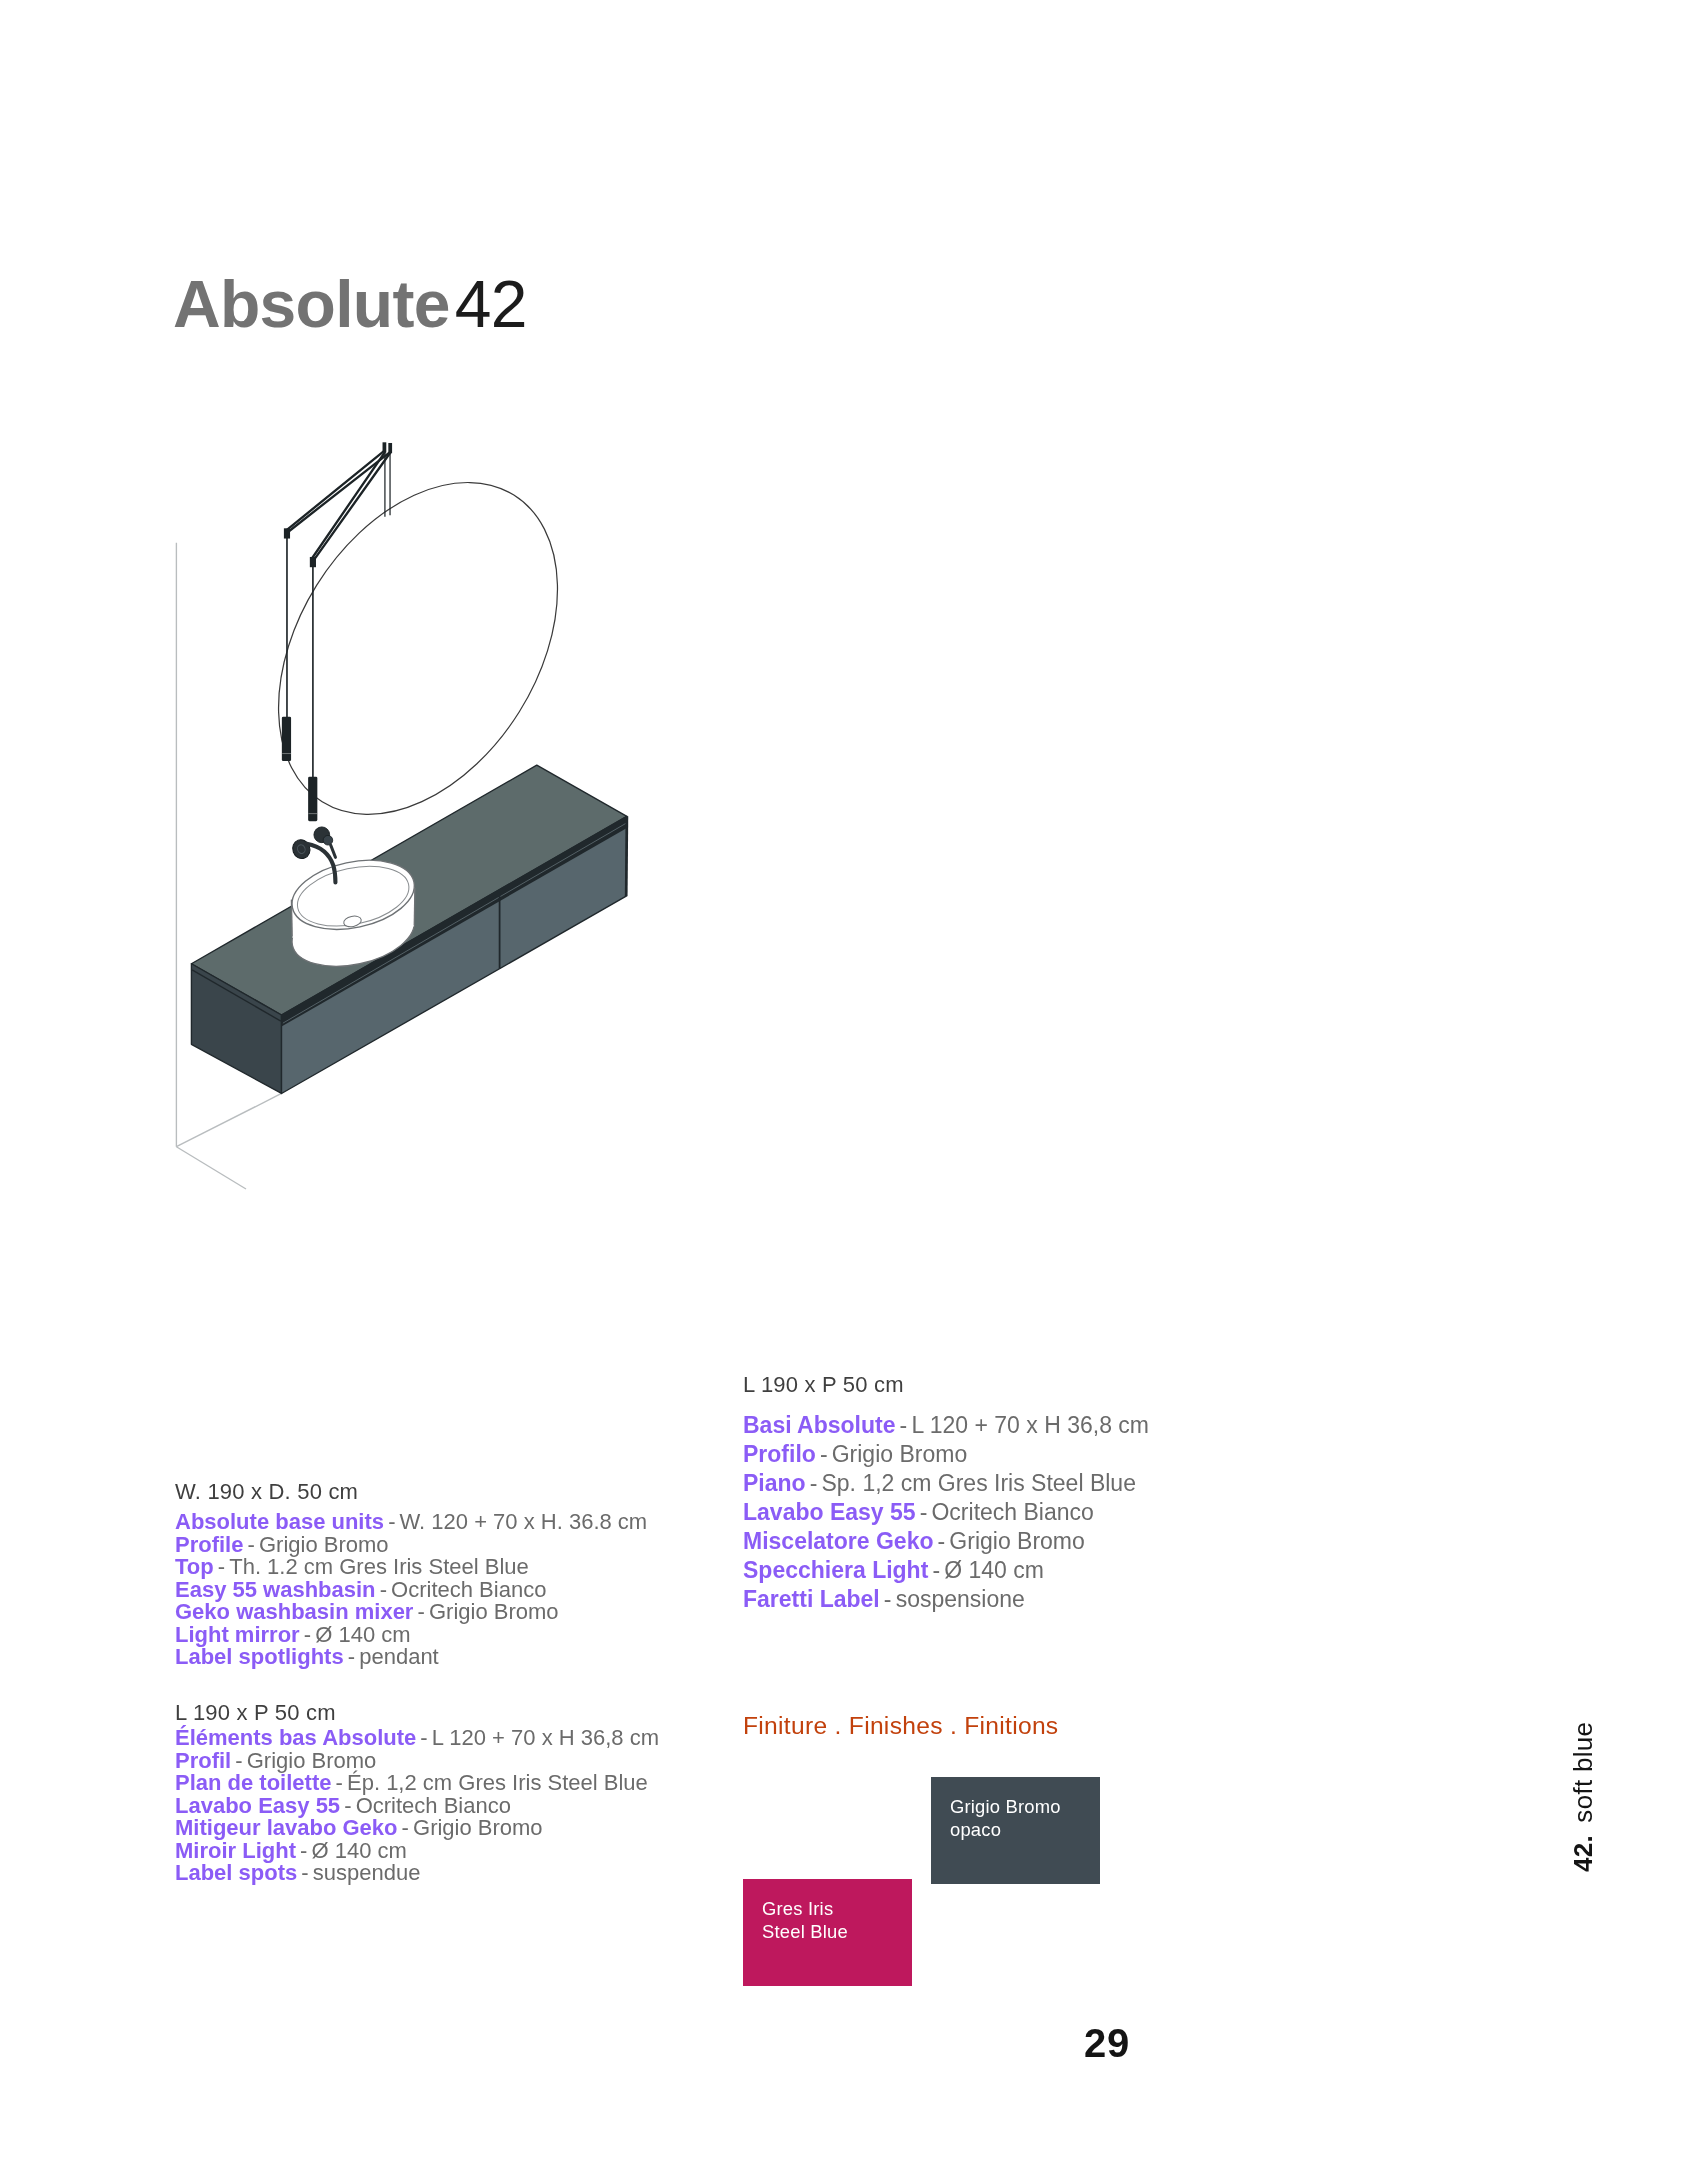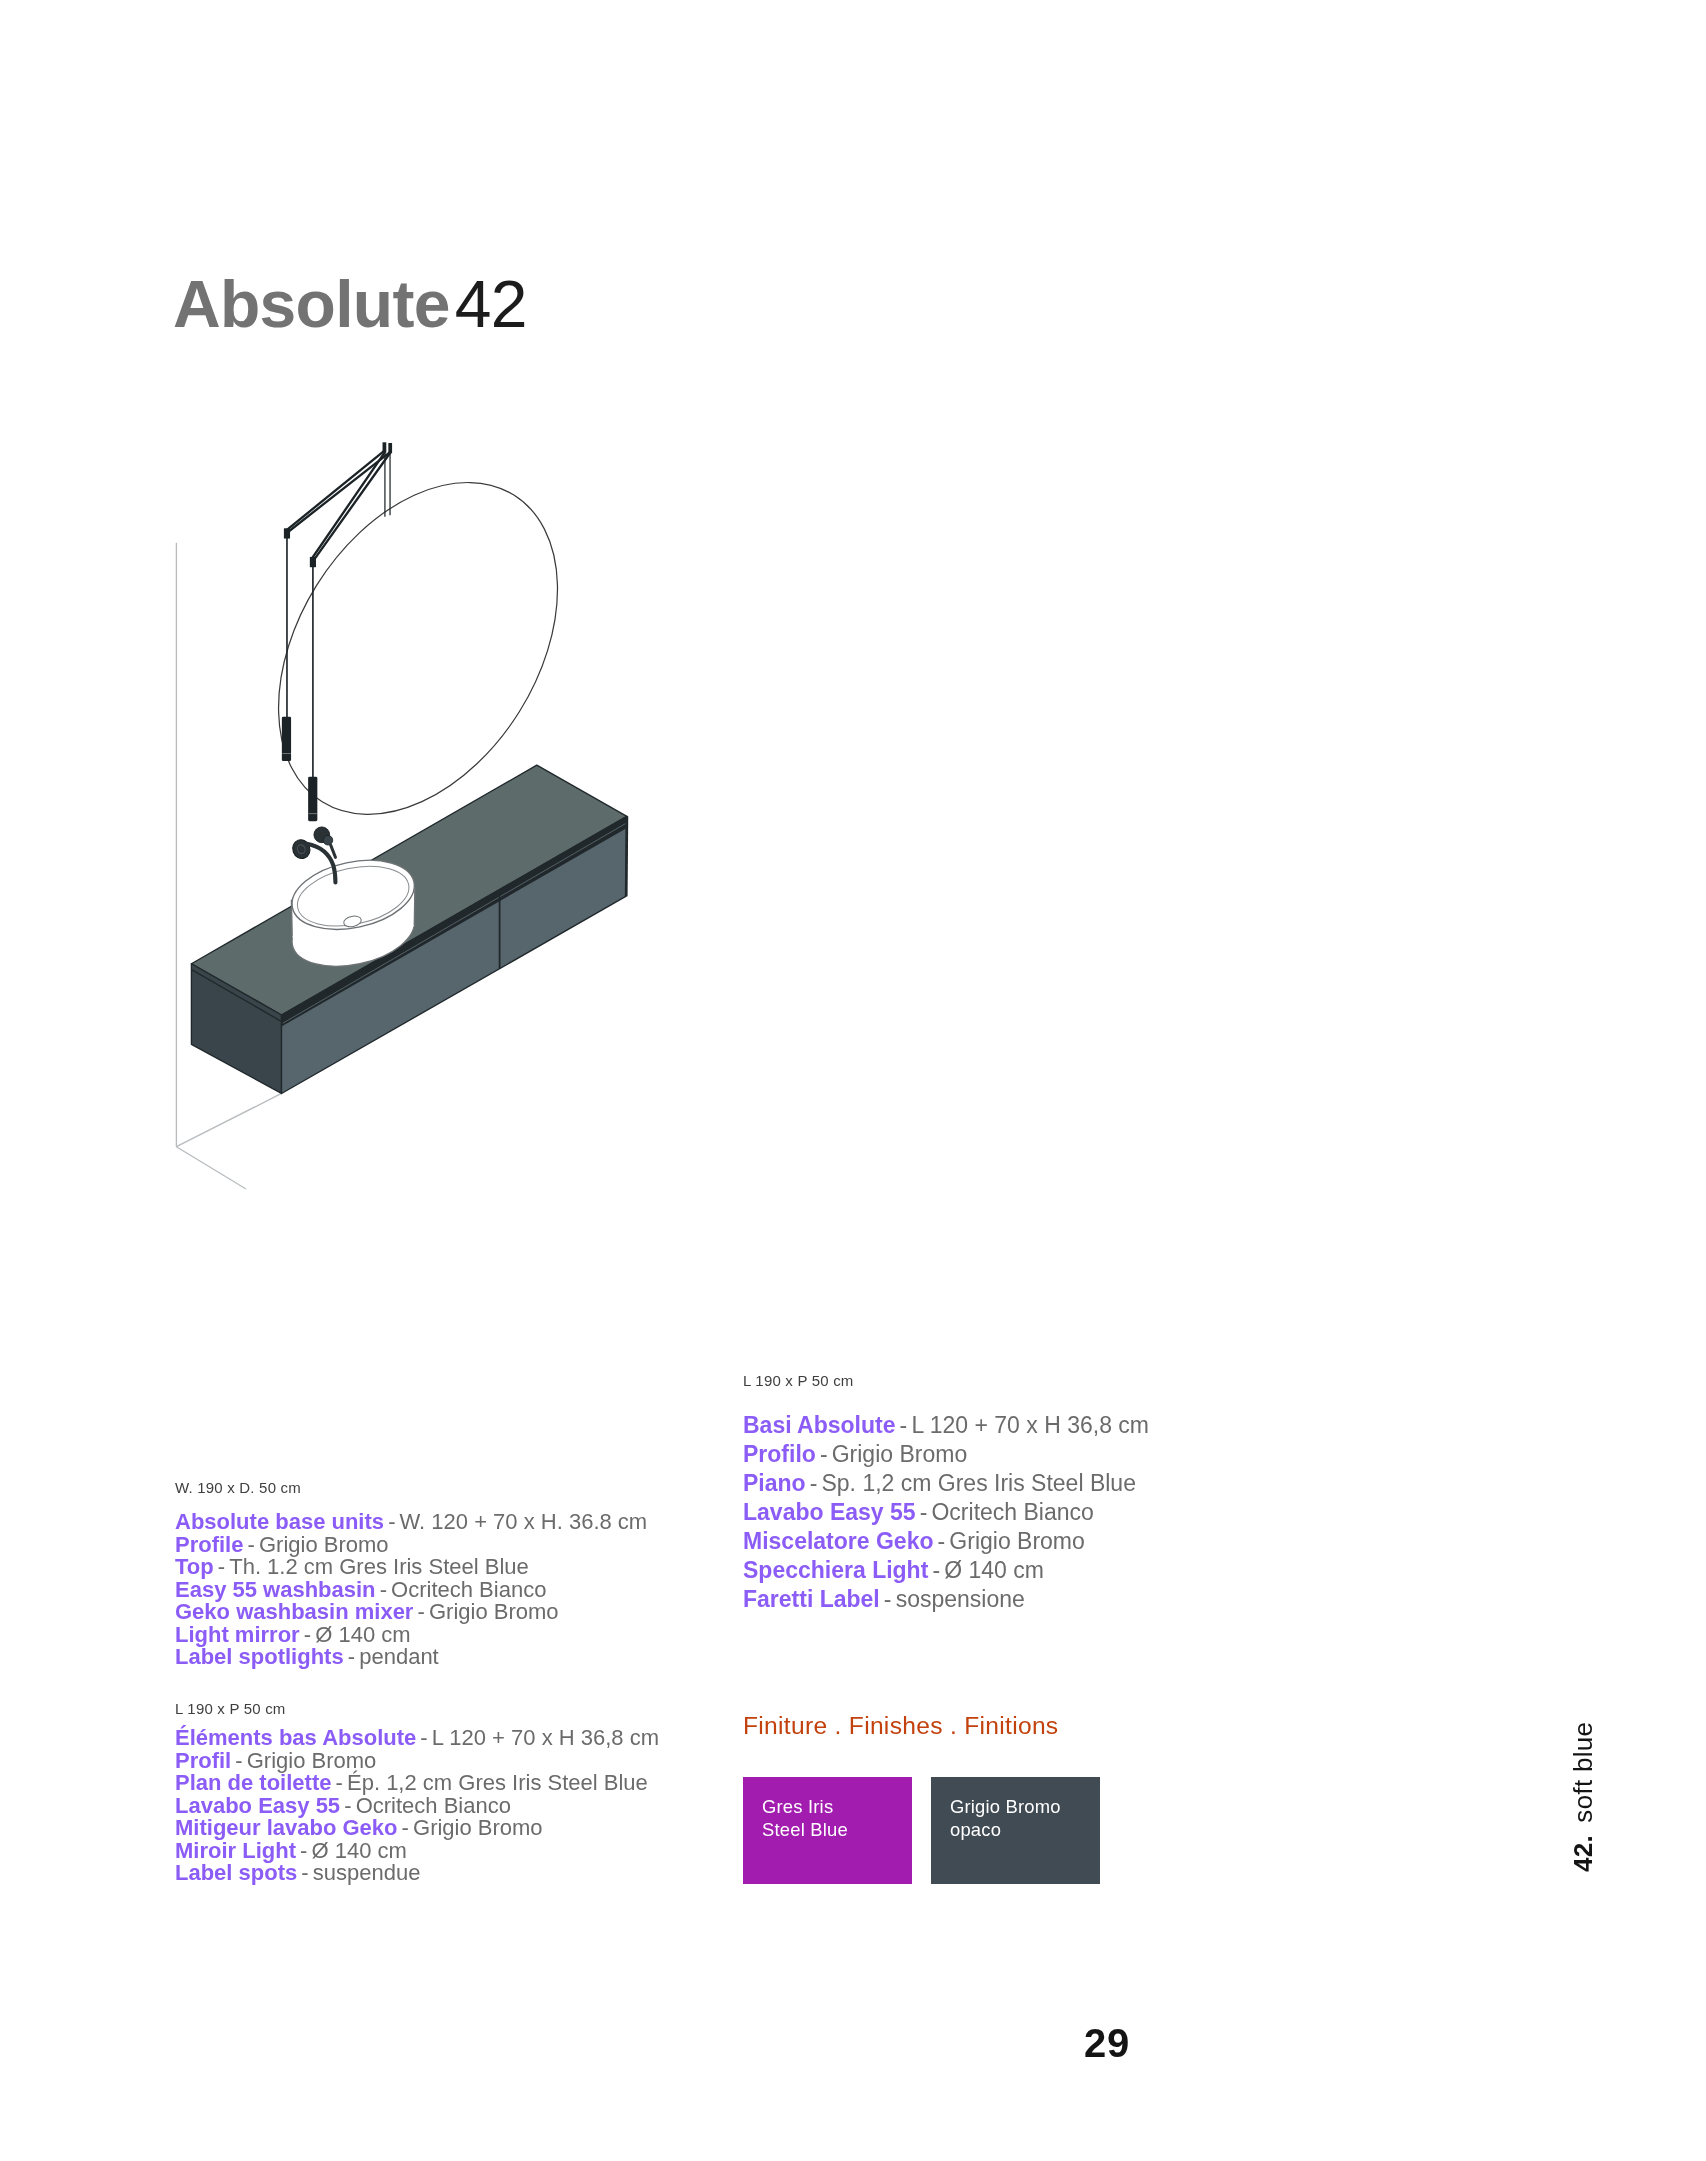--- a/index.html
+++ b/index.html
@@ -6,21 +6,21 @@
   body{
     width:1707px;height:2161px;background:#ffffff;position:relative;
     font-family:"Liberation Sans", sans-serif;color:#141414;overflow:hidden;
   }
   .abs{position:absolute;}
   
   .page-title{left:173px;top:270px;font-size:66px;line-height:1.05;letter-spacing:-0.7px;white-space:nowrap;}
   .page-title .t-bold{font-weight:700;color:#737373;}
   .page-title .t-reg{font-weight:400;color:#1c1c1c;margin-left:5px;}
   
-  .spec-heading{font-size:15px;font-weight:400;color:#3f3f3f;letter-spacing:0.2px;white-space:nowrap;}
+  .spec-heading{font-size:22px;font-weight:400;color:#3f3f3f;letter-spacing:0.2px;white-space:nowrap;}
   .spec-block{white-space:nowrap;}
   .spec-block .row{display:block;}
   .spec-en .row,.spec-fr .row{font-size:22px;line-height:22.5px;}
   .spec-it .row{font-size:23px;line-height:29px;}
   .row .lbl{font-weight:700;color:#8b5cf6;}
   .row .sep{color:#6b6b6b;padding:0 4.1px;font-weight:400;}
   .row .val{color:#6b6b6b;font-weight:400;}
   
   .finishes-title{left:743px;top:1712px;font-size:24.6px;color:#c2410c;letter-spacing:0.3px;}
   .swatch{width:169px;height:107px;box-sizing:border-box;padding:18px 0 0 19px;}
@@ -134,21 +134,21 @@
   <div class="row"><span class="lbl">Basi Absolute</span><span class="sep">-</span><span class="val">L 120 + 70 x H 36,8 cm</span></div>
   <div class="row"><span class="lbl">Profilo</span><span class="sep">-</span><span class="val">Grigio Bromo</span></div>
   <div class="row"><span class="lbl">Piano</span><span class="sep">-</span><span class="val">Sp. 1,2 cm Gres Iris Steel Blue</span></div>
   <div class="row"><span class="lbl">Lavabo Easy 55</span><span class="sep">-</span><span class="val">Ocritech Bianco</span></div>
   <div class="row"><span class="lbl">Miscelatore Geko</span><span class="sep">-</span><span class="val">Grigio Bromo</span></div>
   <div class="row"><span class="lbl">Specchiera Light</span><span class="sep">-</span><span class="val">Ø 140 cm</span></div>
   <div class="row"><span class="lbl">Faretti Label</span><span class="sep">-</span><span class="val">sospensione</span></div>
 </div>
 
 <div class="abs finishes-title">Finiture . Finishes . Finitions</div>
-<div class="abs swatch" style="left: 743px; top: 1777px; background-color: #a21caf;">
+<div class="abs swatch" style="left: 743px; top: 1879px; background-color: #be185d;">
   <span class="sw-line">Gres Iris</span>
   <span class="sw-line">Steel Blue</span>
 </div>
 <div class="abs swatch" style="left: 931px; top: 1777px; background-color: rgb(64, 75, 83);">
   <span class="sw-line">Grigio Bromo</span>
   <span class="sw-line">opaco</span>
 </div>
 
 <div class="abs side-tab">
   <span class="num">42.</span><span class="name">soft blue</span>

